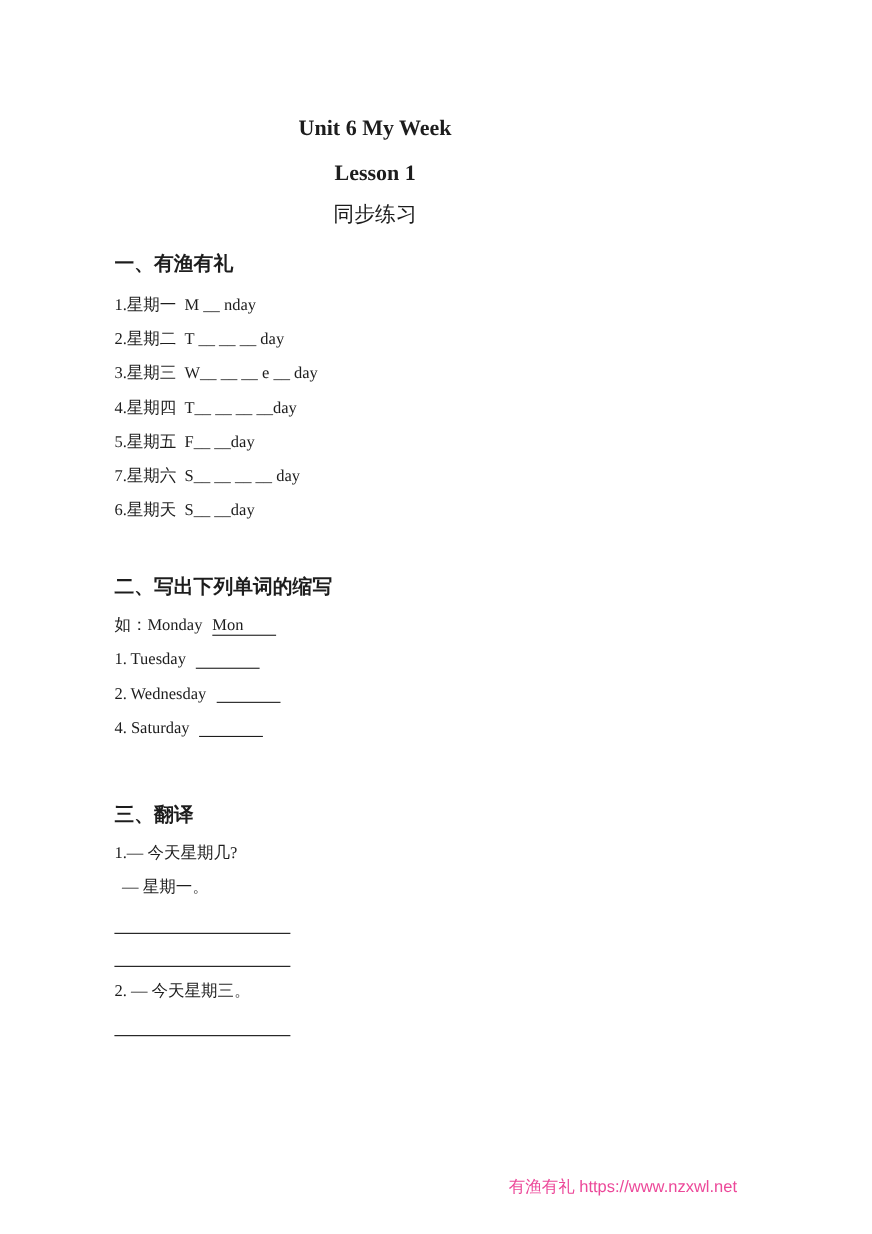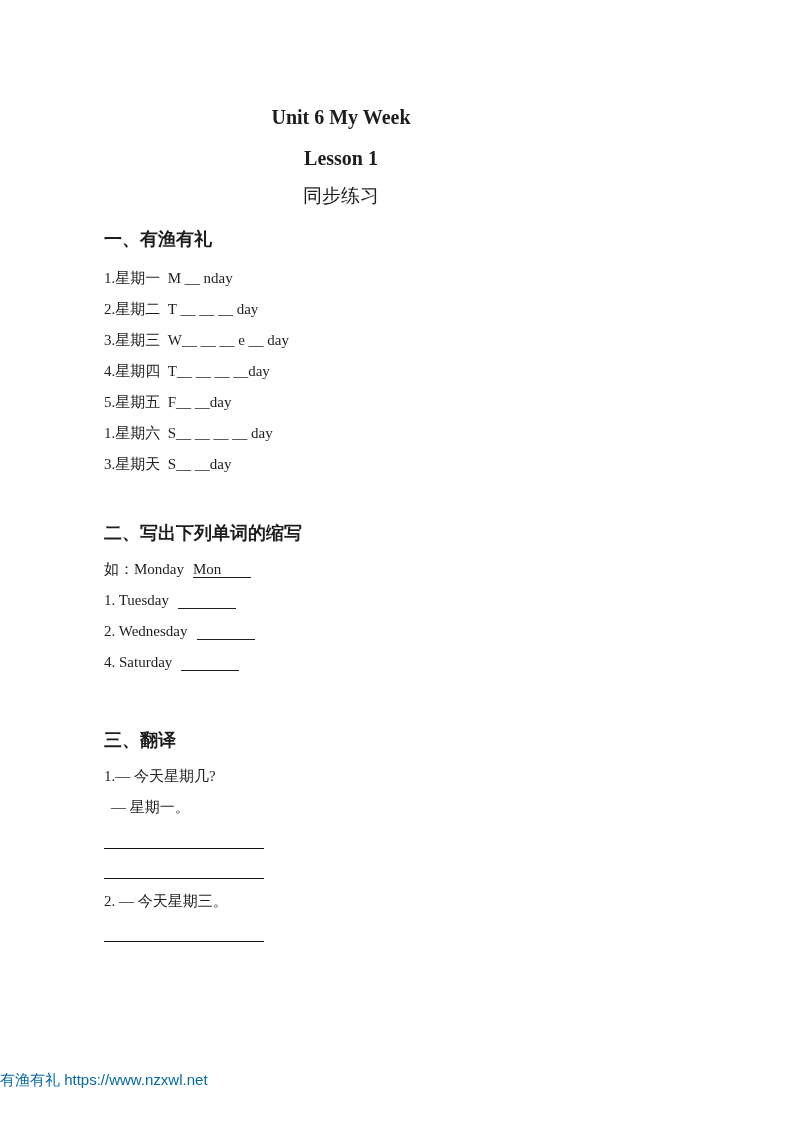--- a/index.html
+++ b/index.html
@@ -89,46 +89,46 @@
     border-bottom: 1.5px solid #111111;
   }
   .answer-line.a1 { margin-top: 25px; }
   .answer-line.a2 { margin-top: 29px; }
   .answer-line.a3 { margin-top: 24px; }
   .footer {
     position: absolute;
     left: 0;
     top: 1068px;
     width: 670px;
-    text-align: left;
+    text-align: right;
     font-family: "Liberation Sans", "DejaVu Sans", sans-serif;
     font-size: 15px;
     line-height: 24px;
-    color: #0369a1;
+    color: #ec4899;
   }
 </style>
 </head>
 <body>
 
 <div class="page">
   <div class="content">
 
     <div class="doc-title">Unit 6 My Week</div>
     <div class="lesson-title">Lesson 1</div>
     <div class="practice-subtitle">同步练习</div>
 
     <div class="sec-heading s1">一、有渔有礼</div>
     <div class="word-list">
       <div class="word-item">1.星期一  M __ nday</div>
       <div class="word-item">2.星期二  T __ __ __ day</div>
       <div class="word-item">3.星期三  W__ __ __ e __ day</div>
       <div class="word-item">4.星期四  T__ __ __ __day</div>
       <div class="word-item">5.星期五  F__ __day</div>
-      <div class="word-item">1.星期六  S__ __ __ __ day</div>
-      <div class="word-item">3.星期天  S__ __day</div>
+      <div class="word-item">7.星期六  S__ __ __ __ day</div>
+      <div class="word-item">6.星期天  S__ __day</div>
     </div>
 
     <div class="sec-heading s2">二、写出下列单词的缩写</div>
     <div class="abbr-list">
       <div class="abbr-row"><span>如：Monday</span><span class="blank">Mon</span></div>
       <div class="abbr-row"><span>1. Tuesday</span><span class="blank empty"></span></div>
       <div class="abbr-row"><span>2. Wednesday</span><span class="blank empty"></span></div>
       <div class="abbr-row"><span>4. Saturday</span><span class="blank empty"></span></div>
     </div>
 

